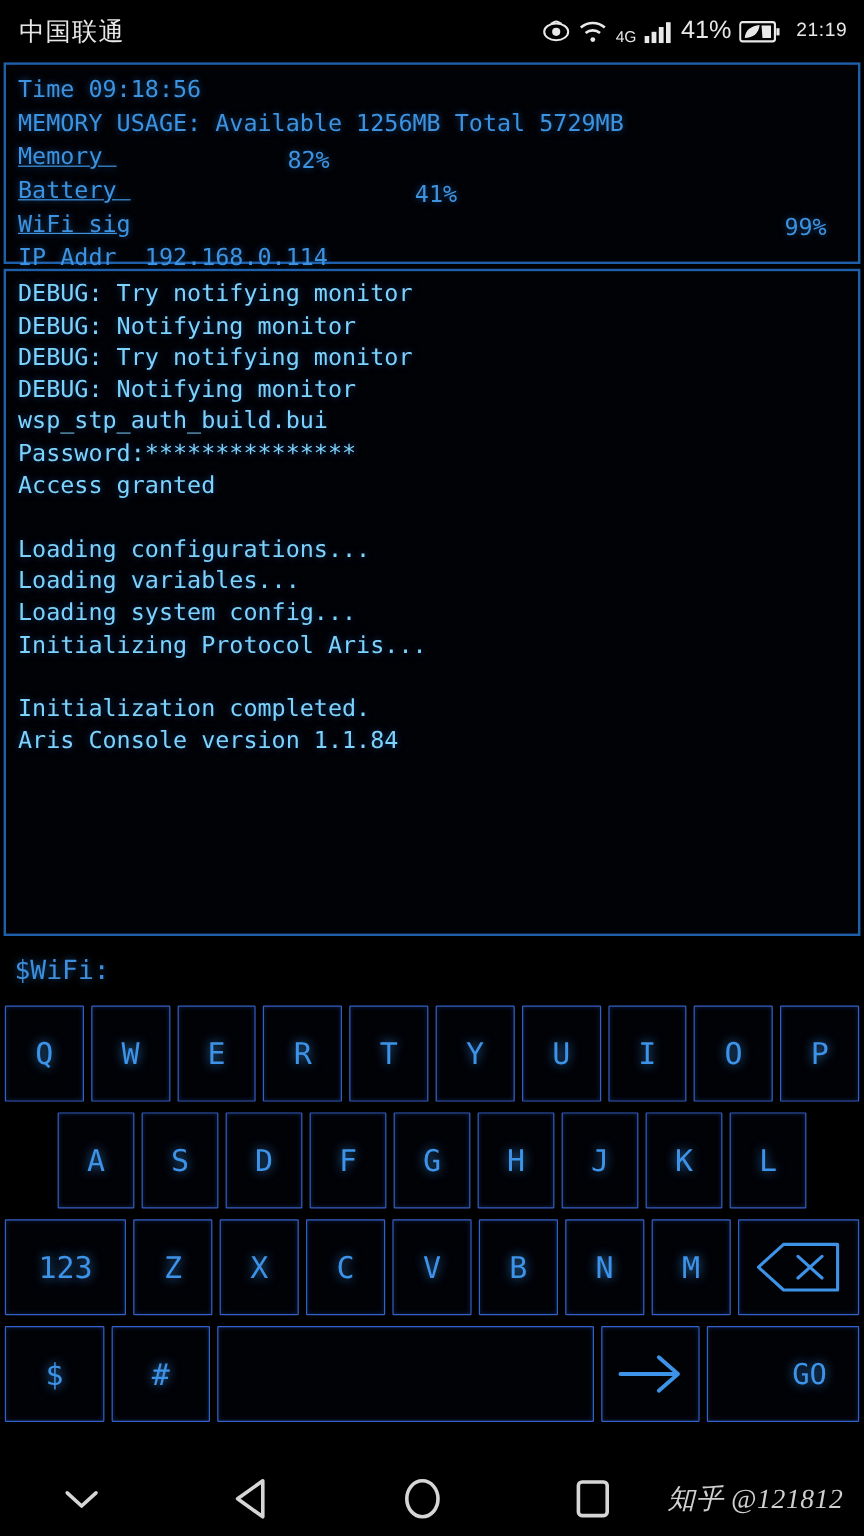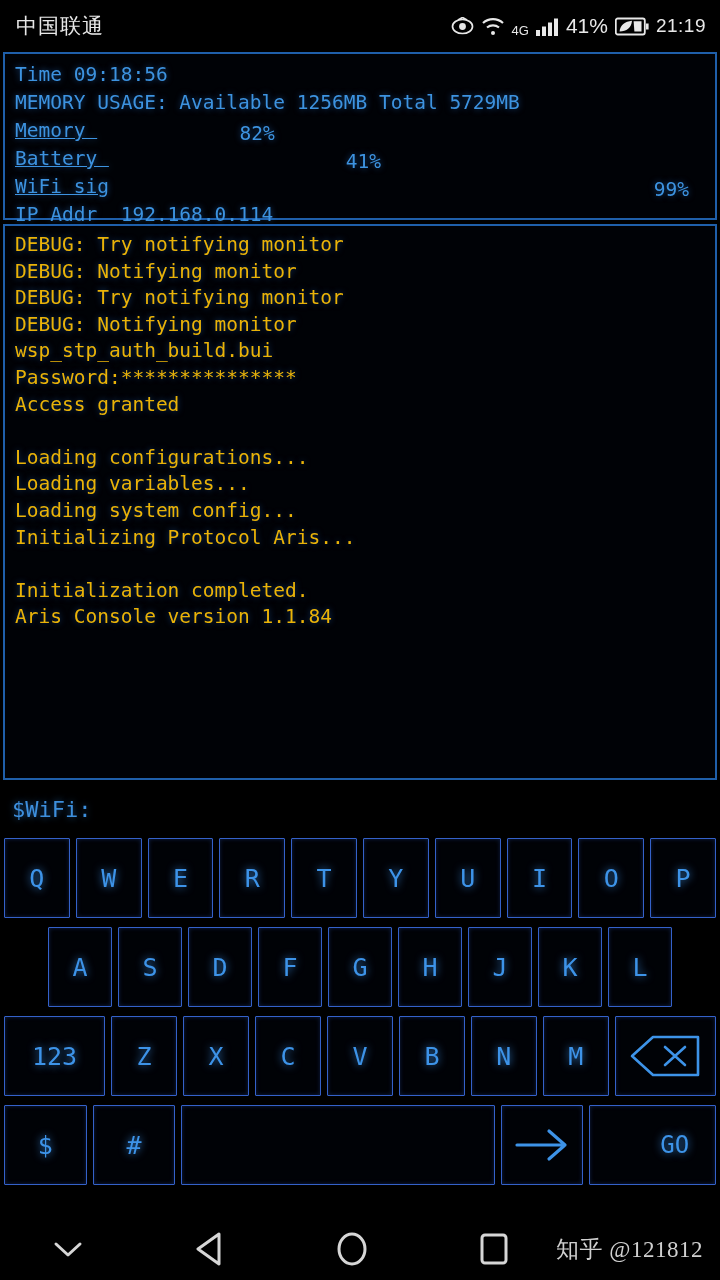--- a/index.html
+++ b/index.html
@@ -25,21 +25,21 @@
     font-family: "Liberation Sans", sans-serif;
   }
   #carrier { font-size: 21px; letter-spacing: 1px; }
   #status-icons {
     margin-left: auto;
     display: flex; align-items: center; gap: 7px;
   }
   .sicon { display: flex; align-items: flex-start; }
   .sicon svg { display: block; }
   #battery-pct { font-size: 21px; margin-left: 1px; }
-  #clock { font-size: 19px; margin-left: 0; letter-spacing: 0.5px; }
+  #clock { font-size: 16px; margin-left: 6px; letter-spacing: 0.5px; }
 
   
   .panel {
     border: 2px solid #1f5faa;
     background: #000206;
     margin: 0 3px;
   }
 
   
   #sys-panel {
@@ -72,21 +72,21 @@
     position: absolute; top: -1px; left: 0;
     white-space: pre; padding-left: 7px;
     text-shadow: 0 0 6px rgba(45,130,220,.55);
   }
 
   
   #console {
     height: 556px;
     margin-top: 4px;
     padding: 6px 10px;
-    color: #eab308;
+    color: #7dd3fc;
     font-size: 19.5px;
     line-height: 26.6px;
     overflow: hidden;
   }
   .log-line {
     white-space: pre;
     text-shadow: 0 0 6px rgba(40,120,215,.5);
     min-height: 26.6px;
   }
 
@@ -146,20 +146,21 @@
   #nav-down   { margin-left: 8px; }
   #nav-back   { margin-left: 22px; }
   #nav-home   { margin-left: 22px; }
   #nav-recent { margin-left: 22px; }
   #watermark {
     margin-left: 2px;
     color: #cfcfcf;
     font-family: "Liberation Serif", serif;
     font-size: 23px;
     letter-spacing: .5px;
+    font-style: italic;
   }
 </style>
 </head>
 <body>
 
 <div id="screen">
 
   <div id="statusbar">
     <span id="carrier">中国联通</span>
     <span id="status-icons">

